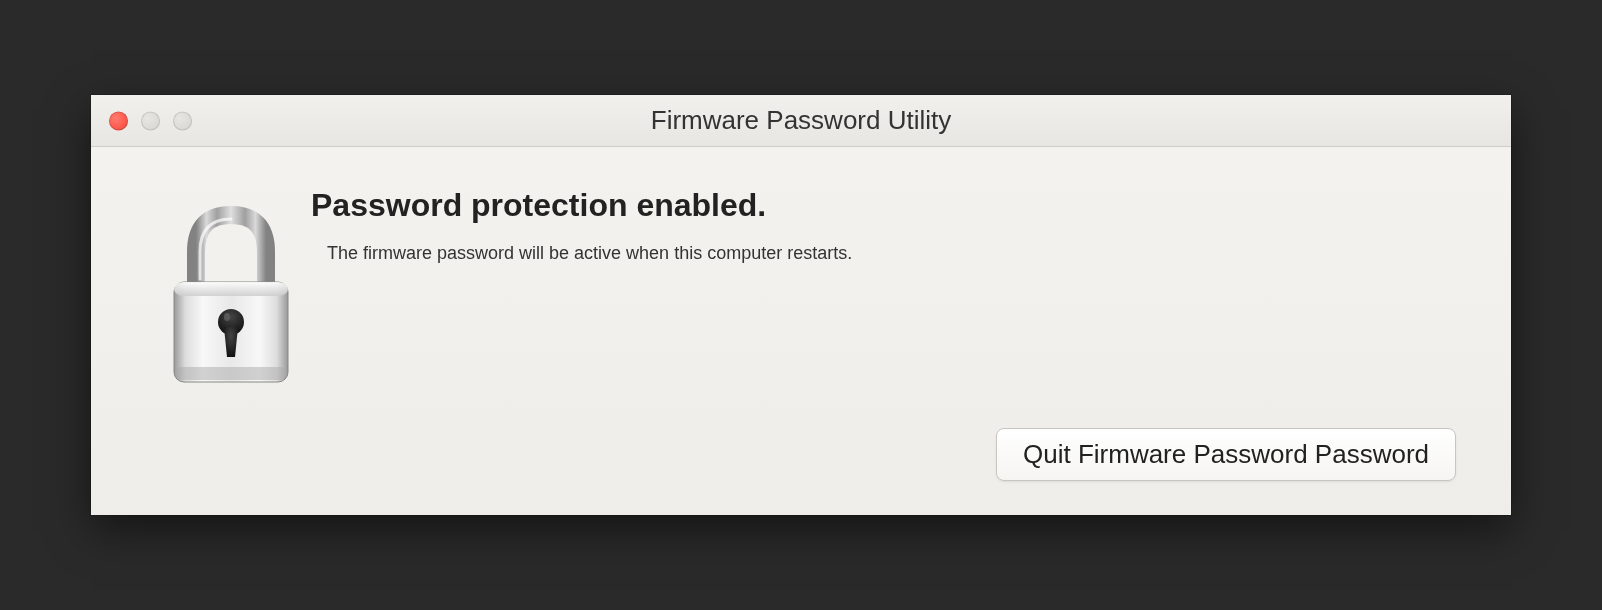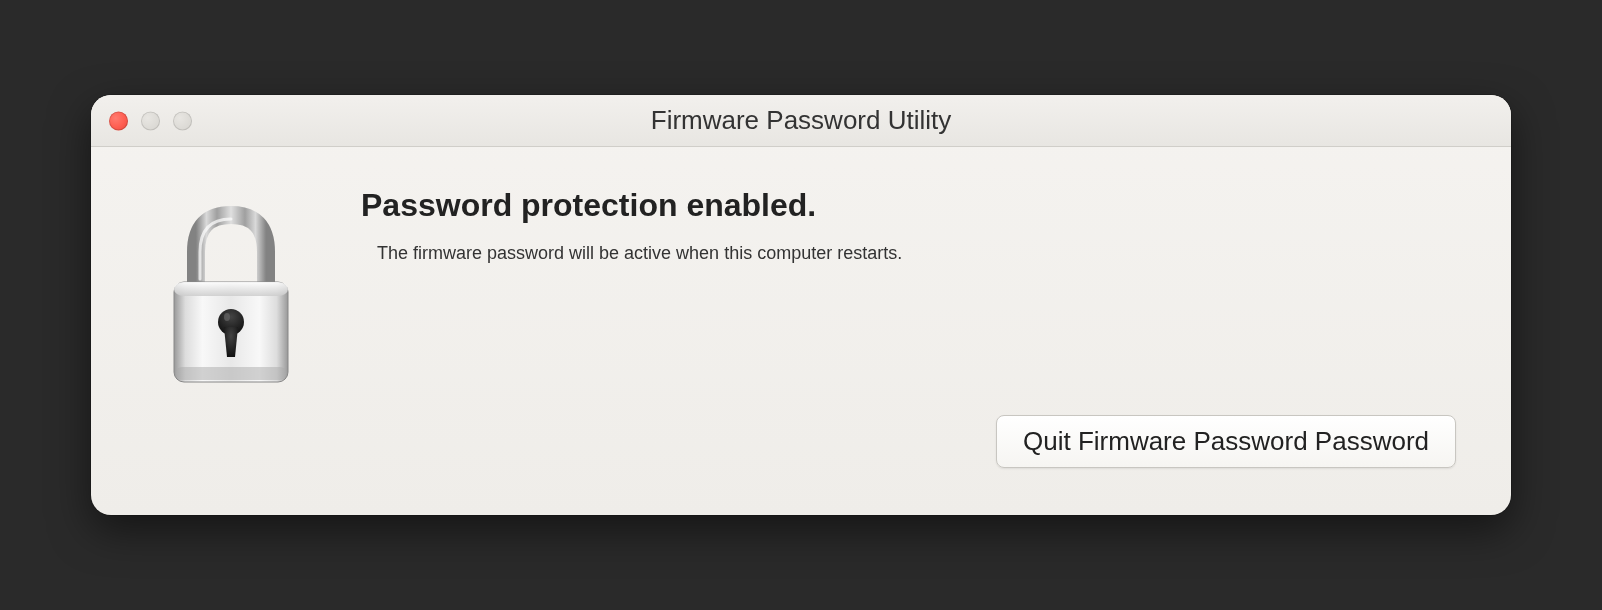--- a/index.html
+++ b/index.html
@@ -16,21 +16,21 @@
       align-items: center;
       justify-content: center;
       font-family: -apple-system, "Helvetica Neue", Helvetica, Arial, sans-serif;
       overflow: hidden;
     }
     
     .window {
       width: 1420px;
       height: 420px;
       background: linear-gradient(to bottom, #f5f3f0, #efede9);
-      border-radius: 20px;
+      border-radius: 0;
       box-shadow: 0 15px 40px rgba(0,0,0,0.5), 0 0 0 1px rgba(0,0,0,0.15);
       overflow: hidden;
       position: relative;
     }
     
     .titlebar {
       height: 52px;
       background: linear-gradient(to bottom, #f2f0ed, #e8e6e2);
       border-bottom: 1px solid #d0cec9;
       display: flex;
@@ -67,22 +67,21 @@
     .title {
       width: 100%;
       text-align: center;
       font-size: 26px;
       color: #333;
       font-weight: 400;
     }
     
     .content {
       display: flex;
-      padding: 40px 50px 39px 60px;
-      gap: 50px;
+      padding: 40px 50px 26px 60px;
       height: calc(100% - 52px);
     }
     
     .icon-area {
       flex-shrink: 0;
       width: 160px;
       display: flex;
       align-items: flex-start;
       justify-content: center;
       padding-top: 10px;

